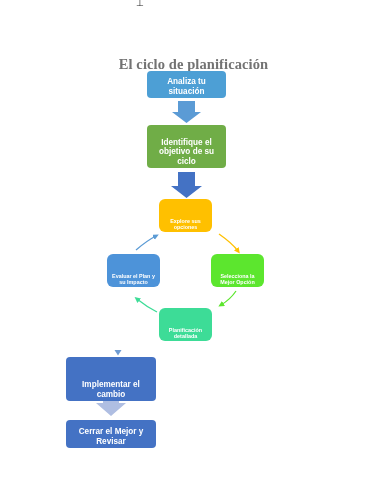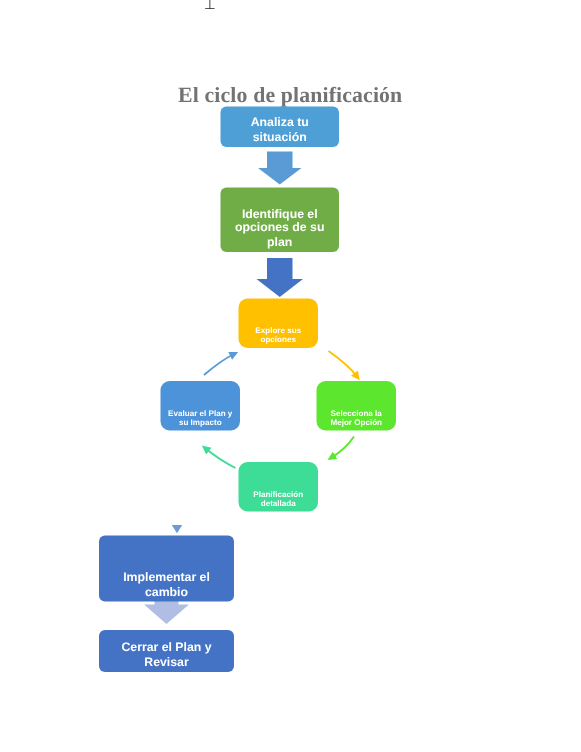--- a/index.html
+++ b/index.html
@@ -179,21 +179,21 @@
 
   <div class="artifact">⊥</div>
 
   <div class="title">El ciclo de planificación</div>
 
   <div class="node n-analiza">
     <span>Analiza tu situación</span>
   </div>
 
   <div class="node n-identifique">
-    <span>Identifique el opciones de su plan</span>
+    <span>Identifique el objetivo de su ciclo</span>
   </div>
 
   <div class="node n-explore">
     <span>Explore sus opciones</span>
   </div>
 
   <div class="node n-selecciona">
     <span>Selecciona la Mejor Opción</span>
   </div>
 
@@ -203,16 +203,16 @@
 
   <div class="node n-evaluar">
     <span>Evaluar el Plan y su Impacto</span>
   </div>
 
   <div class="node n-implementar">
     <span>Implementar el cambio</span>
   </div>
 
   <div class="node n-cerrar">
-    <span>Cerrar el Plan y Revisar</span>
+    <span>Cerrar el Mejor y Revisar</span>
   </div>
 
 </div>
 
 </body></html>

